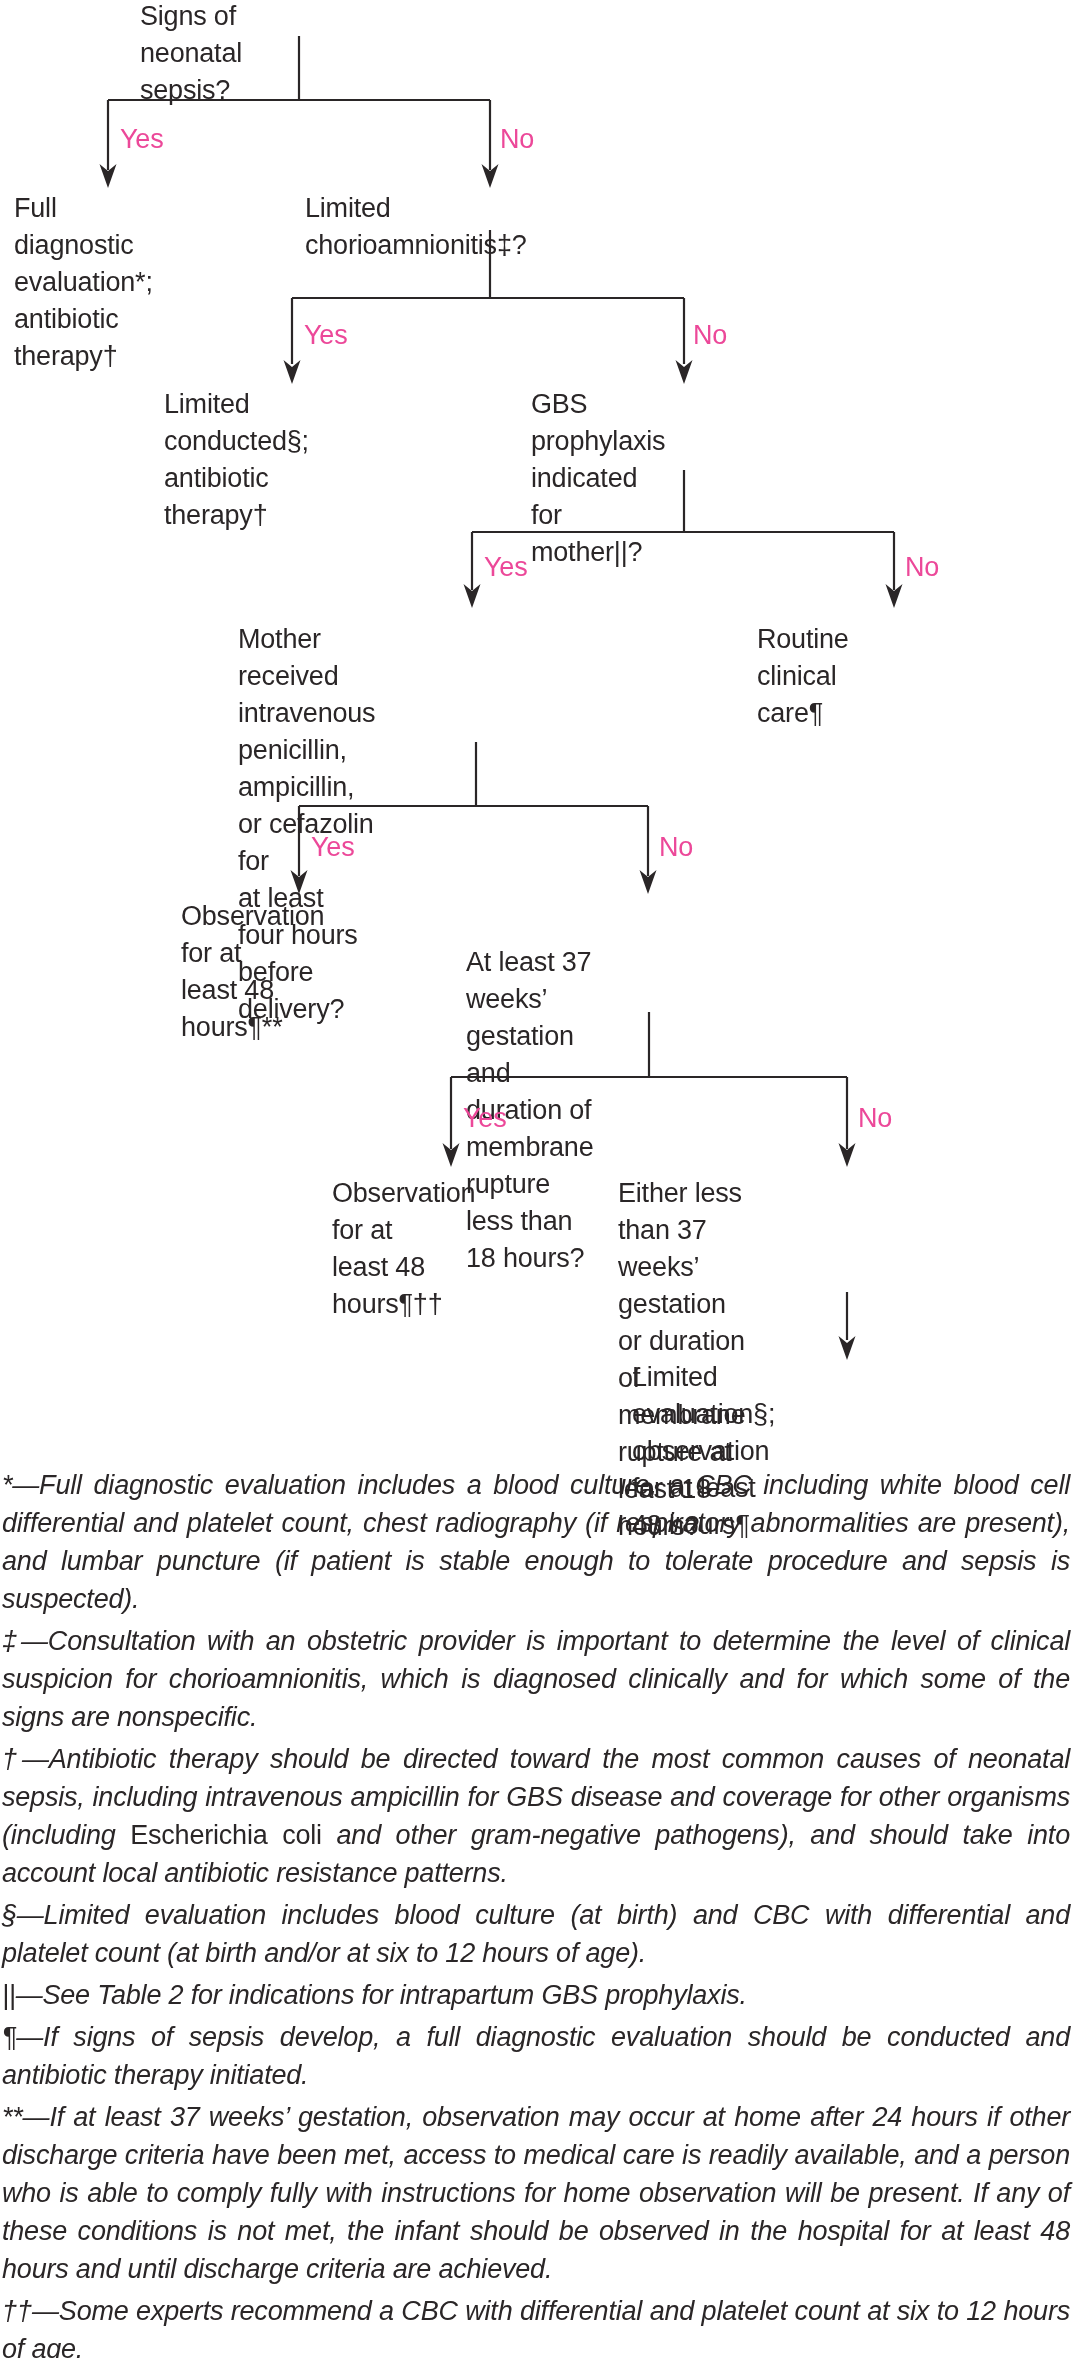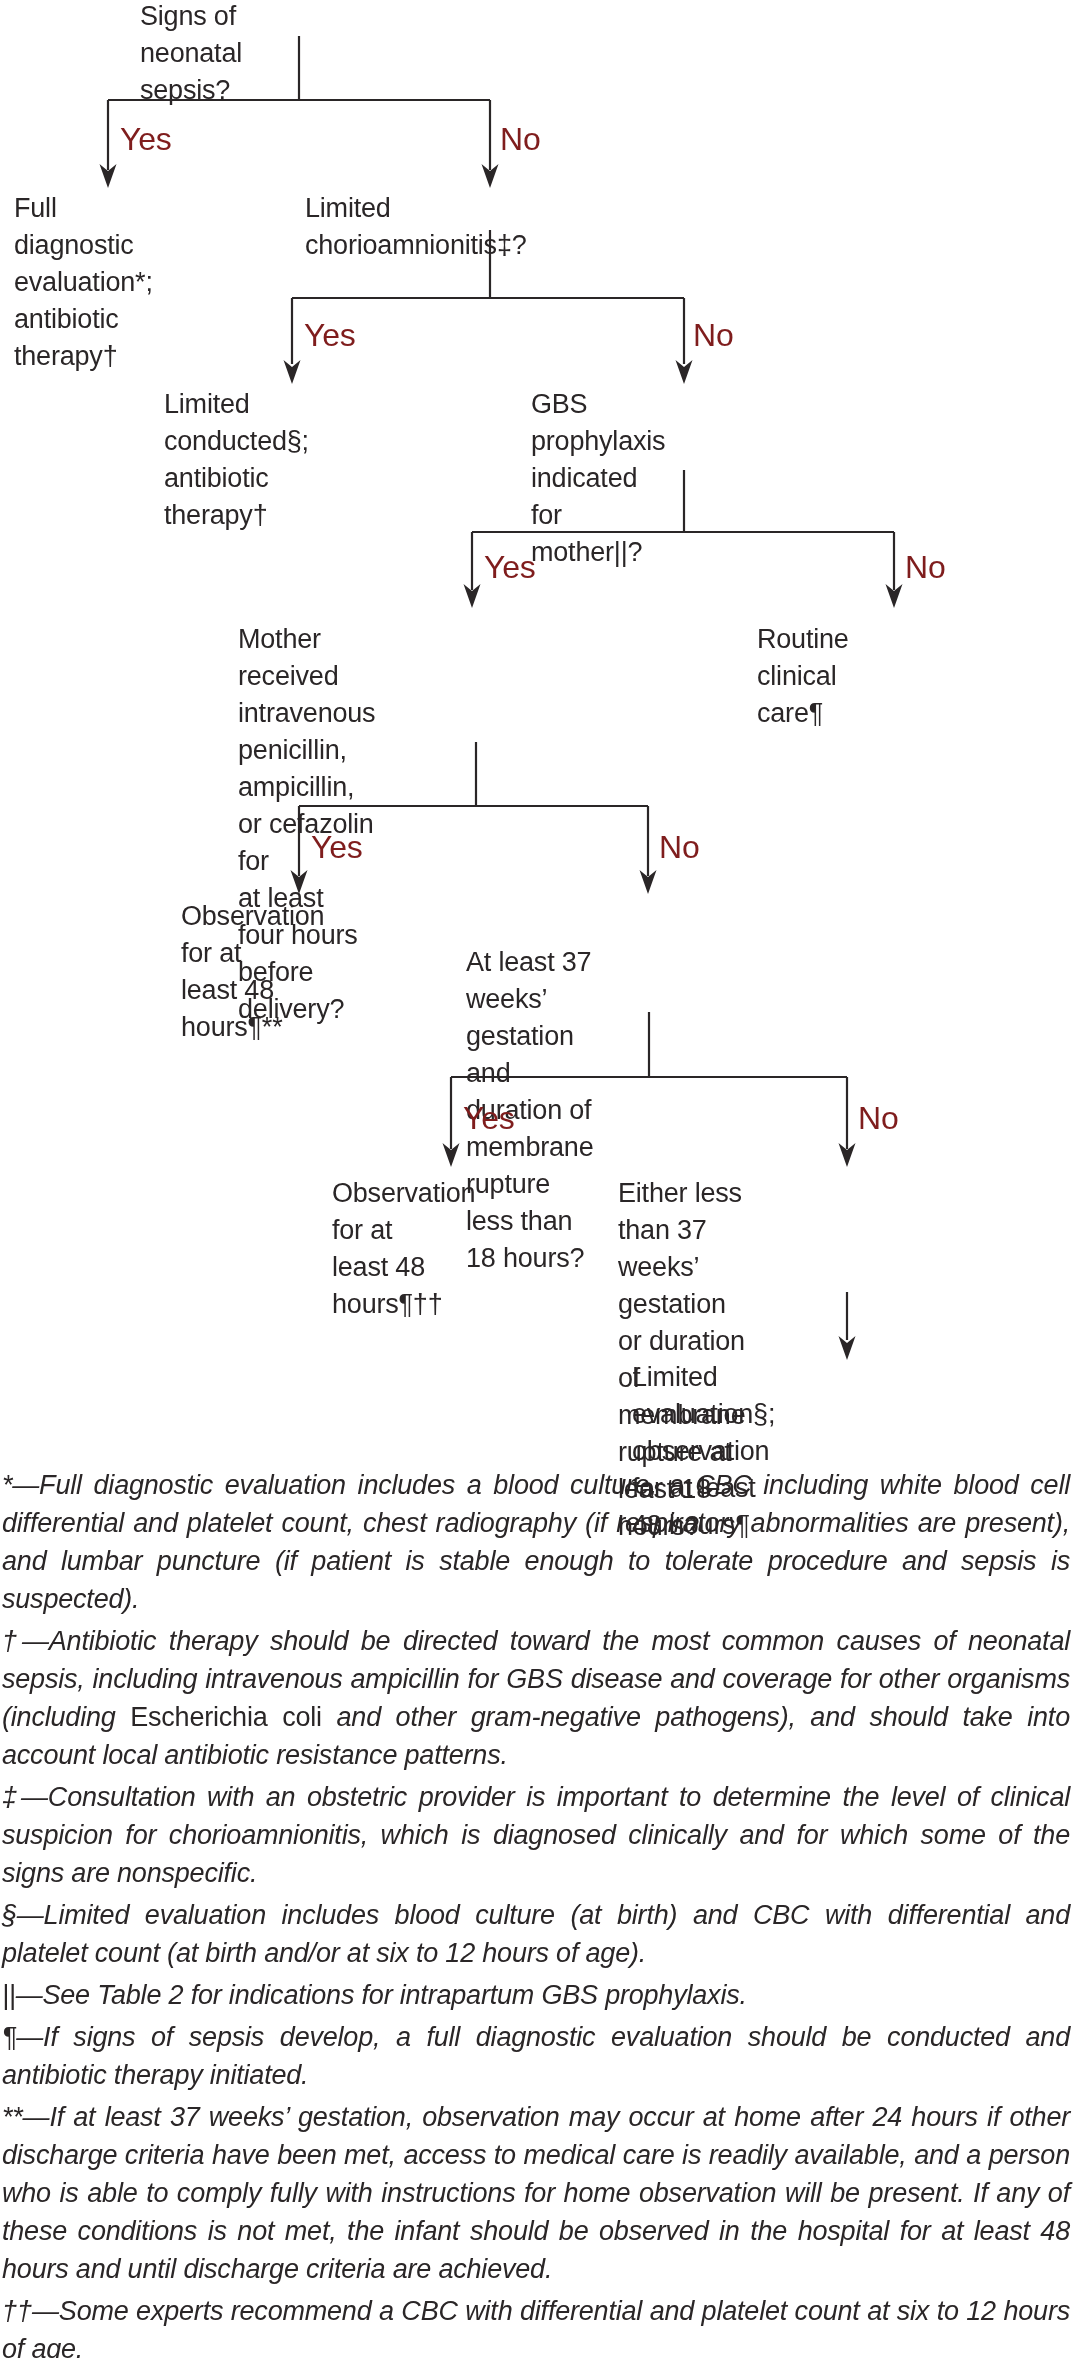--- a/index.html
+++ b/index.html
@@ -17,24 +17,24 @@
   .node {
     position: absolute;
     font-size: 27px;
     line-height: 37px;
     letter-spacing: -0.2px;
     white-space: pre-line;
     color: #2a2627;
   }
   .lbl {
     position: absolute;
-    font-size: 32px;
+    font-size: 27px;
     line-height: 37px;
     letter-spacing: -0.2px;
-    color: #7f1d1d;
+    color: #ec4899;
   }
   .footnotes {
     position: absolute;
     left: 2px;
     top: 1466px;
     width: 1076px;
   }
   .fn {
     margin: 0 8px 4px 0;
     font-size: 27px;
@@ -134,22 +134,22 @@
     <div class="node" style="left:618px; top:1175px;">Either less than 37 weeks’
 gestation or duration of membrane
 rupture at least 18 hours?</div>
 
     <div class="node" style="left:632px; top:1359px;">Limited evaluation§; observation
 for at least 48 hours¶</div>
   </div>
 
   <div class="footnotes">
       <p class="fn"><span>*—Full diagnostic evaluation includes a blood culture, a CBC including white blood cell differential and platelet count, chest radiography (if respiratory abnormalities are present), and lumbar puncture (if patient is stable enough to tolerate procedure and sepsis is suspected).</span></p>
+      <p class="fn"><span>‡—Consultation with an obstetric provider is important to determine the level of clinical suspicion for chorioamnionitis, which is diagnosed clinically and for which some of the signs are nonspecific.</span></p>
       <p class="fn"><span>†—Antibiotic therapy should be directed toward the most common causes of neonatal sepsis, including intravenous ampicillin for GBS disease and coverage for other organisms (including </span><span class="roman">Escherichia coli</span><span> and other gram-negative pathogens), and should take into account local antibiotic resistance patterns.</span></p>
-      <p class="fn"><span>‡—Consultation with an obstetric provider is important to determine the level of clinical suspicion for chorioamnionitis, which is diagnosed clinically and for which some of the signs are nonspecific.</span></p>
       <p class="fn"><span>§—Limited evaluation includes blood culture (at birth) and CBC with differential and platelet count (at birth and/or at six to 12 hours of age).</span></p>
       <p class="fn"><span>||—See Table 2 for indications for intrapartum GBS prophylaxis.</span></p>
       <p class="fn"><span>¶—If signs of sepsis develop, a full diagnostic evaluation should be conducted and antibiotic therapy initiated.</span></p>
       <p class="fn"><span>**—If at least 37 weeks’ gestation, observation may occur at home after 24 hours if other discharge criteria have been met, access to medical care is readily available, and a person who is able to comply fully with instructions for home observation will be present. If any of these conditions is not met, the infant should be observed in the hospital for at least 48 hours and until discharge criteria are achieved.</span></p>
       <p class="fn"><span>††—Some experts recommend a CBC with differential and platelet count at six to 12 hours of age.</span></p>
     </div>
 
 </div>
 
 </body></html>

